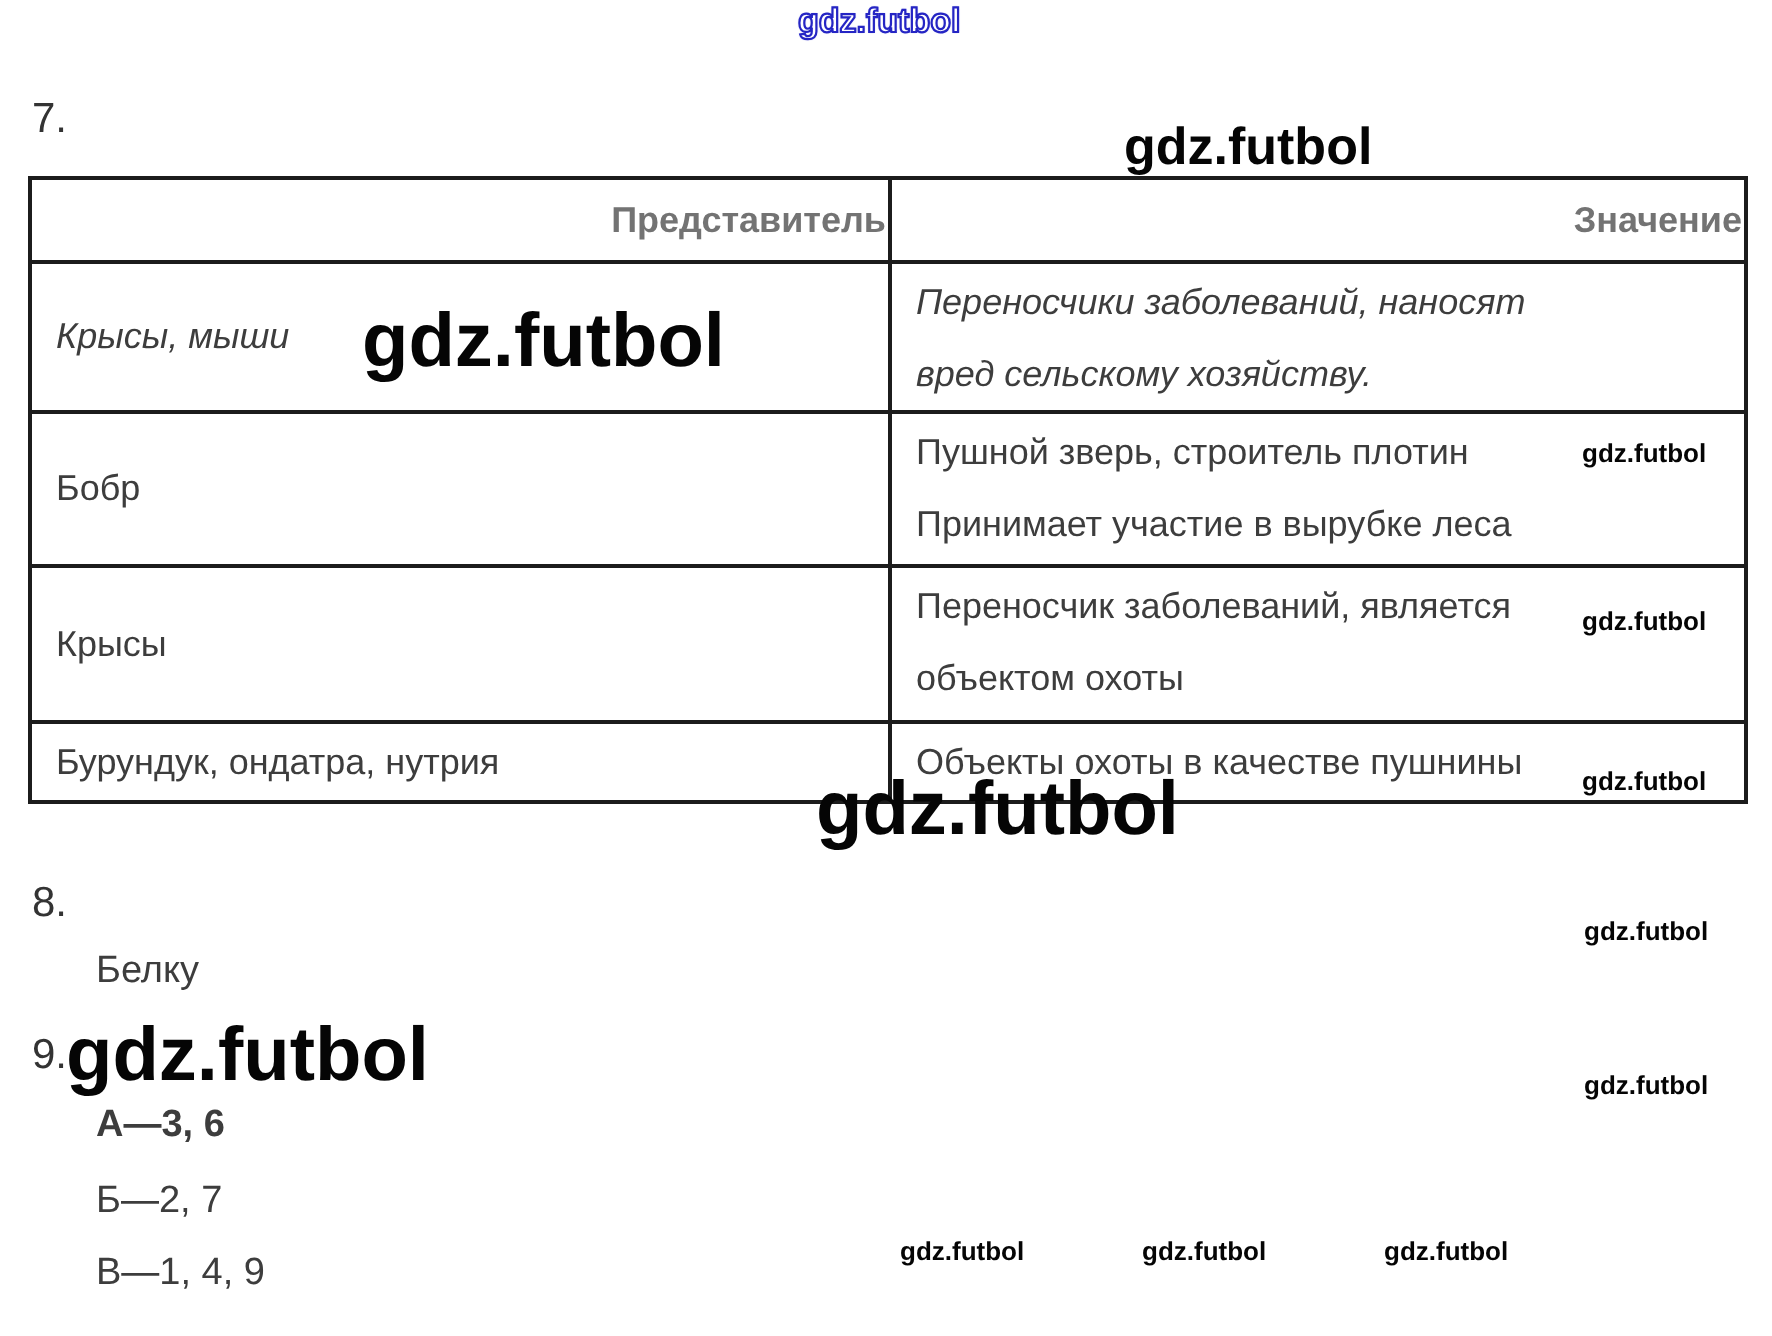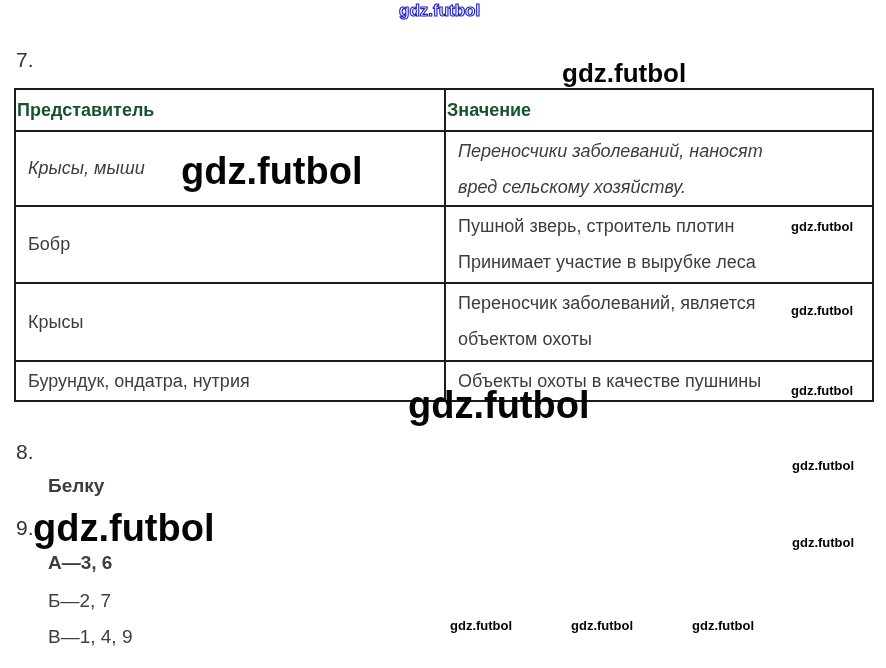--- a/index.html
+++ b/index.html
@@ -26,33 +26,33 @@
   .wm-s-r2   { left:792px; top:535px; }
   .wm-s-b1   { left:450px; top:618px; }
   .wm-s-b2   { left:571px; top:618px; }
   .wm-s-b3   { left:692px; top:618px; }
   
   .q-label { position:absolute; font-size:21px; color:#333333; }
   .q7 { left:16px; top:48px; }
   .q8 { left:16px; top:440px; }
   .q9 { left:16px; top:516px; }
   .answer { position:absolute; font-size:19px; color:#3d3d3d; }
-  .a8  { left:48px; top:475px;font-weight:bold; }
+  .a8  { left:48px; top:475px; }
   .a9a { left:48px; top:552px;font-weight:bold; }
   .a9b { left:48px; top:590px; }
   .a9v { left:48px; top:626px; }
   
   table.rodents {
     position:absolute; left:14px; top:88px; width:858px;
     border-collapse:collapse; table-layout:fixed; background:transparent;
     font-size:18px; color:#3d3d3d; z-index:2;
   }
   table.rodents th, table.rodents td { border:2px solid #1c1c1c; }
   table.rodents th {
-    height:38px; font-weight:bold; text-align:left; font-size:18px; color:#14532d;
+    height:38px; font-weight:bold; text-align:right; font-size:18px; color:#737373;
   }
   col.c1 { width:430px; } col.c2 { width:428px; }
   td.rep { padding-left:12px; vertical-align:middle; }
   td.mean { padding:1px 0 0 12px; vertical-align:top; line-height:36px; }
   tbody tr:nth-child(1) { height:75px;font-style:italic; }
   tbody tr:nth-child(2) { height:77px; }
   tbody tr:nth-child(3) { height:78px; }
   tbody tr:nth-child(4) { height:40px; }
   tbody tr:nth-child(4) td.mean { vertical-align:middle; line-height:normal; padding-top:0; }
 </style>

